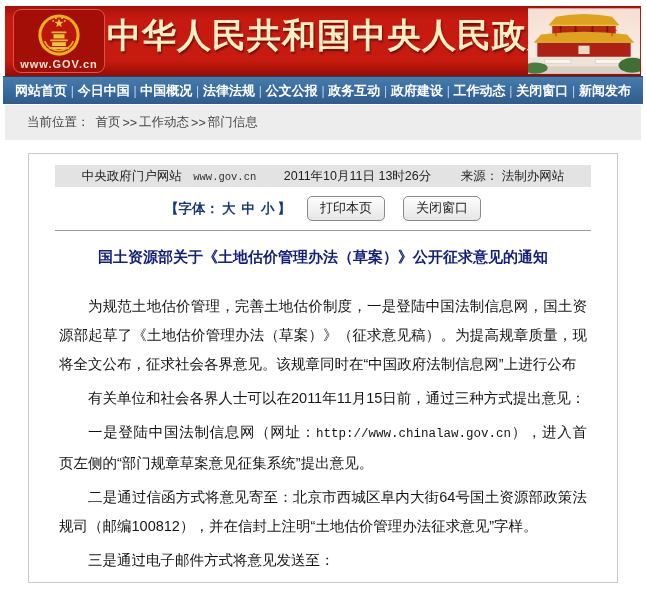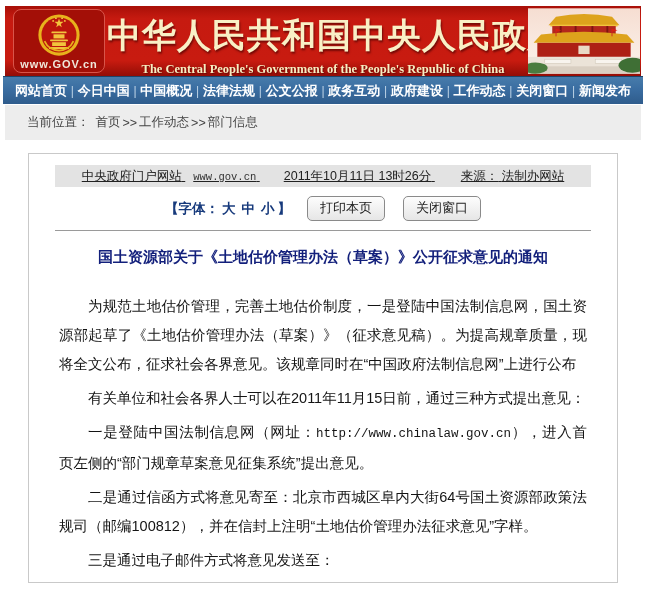--- a/index.html
+++ b/index.html
@@ -72,21 +72,20 @@
 
   
   .content-box {
     position: relative; margin: 13px 27px 0 28px; width: 590px; height: 430px;
     background: #fff; border: 1px solid #c9c9c9; overflow: hidden;
   }
   .meta-bar {
     margin: 11px 26px 0 26px; height: 22px; line-height: 22px;
     background: #e3e3e3; text-align: center; font-size: 12.5px; color: #222;
     white-space: nowrap;
-    text-decoration: underline;
   }
   .meta-bar .m-site { }
   .meta-bar .m-url { font-family: "Liberation Mono", monospace; font-size: 10.5px; margin-left: 8px; color:#333; }
   .meta-bar .m-date { margin-left: 24px; }
   .meta-bar .m-srclabel { margin-left: 26px; }
   .toolbar {
     margin-top: 9px; text-align: center; font-size: 13.5px; color: #173a7c;
     display: flex; align-items: center; justify-content: center;
   }
   .font-label, .font-suffix { font-weight: bold; color: #173a7c; }
@@ -142,21 +141,20 @@
         <rect x="19" y="38.5" width="26" height="2.6" rx="1" fill="#f2c43d"></rect>
         <rect x="22" y="42.5" width="20" height="5.5" fill="#f2c43d"></rect>
         <rect x="17.5" y="49.5" width="29" height="3" fill="#f2c43d"></rect>
         <path d="M11 41 A23 23 0 0 0 53 41" stroke="#e8b21c" stroke-width="2.5" fill="none"></path>
       </svg>
       <div class="gov-url">www.GOV.cn</div>
     </div>
 
     <div class="header-titles">
       <div class="title-cn">中华人民共和国中央人民政府</div>
-      <div class="title-en">The Central People's Government of the People's Republic of China</div>
     </div>
 
     <svg class="tiananmen" width="112" height="66" viewBox="0 0 120 70">
       <defs>
         <linearGradient id="sky" x1="0" y1="0" x2="0" y2="1">
           <stop offset="0" stop-color="#f6ded2"></stop>
             <stop offset="1" stop-color="#fbf3ec"></stop>
         </linearGradient>
       </defs>
       <rect width="120" height="70" fill="url(#sky)"></rect>

